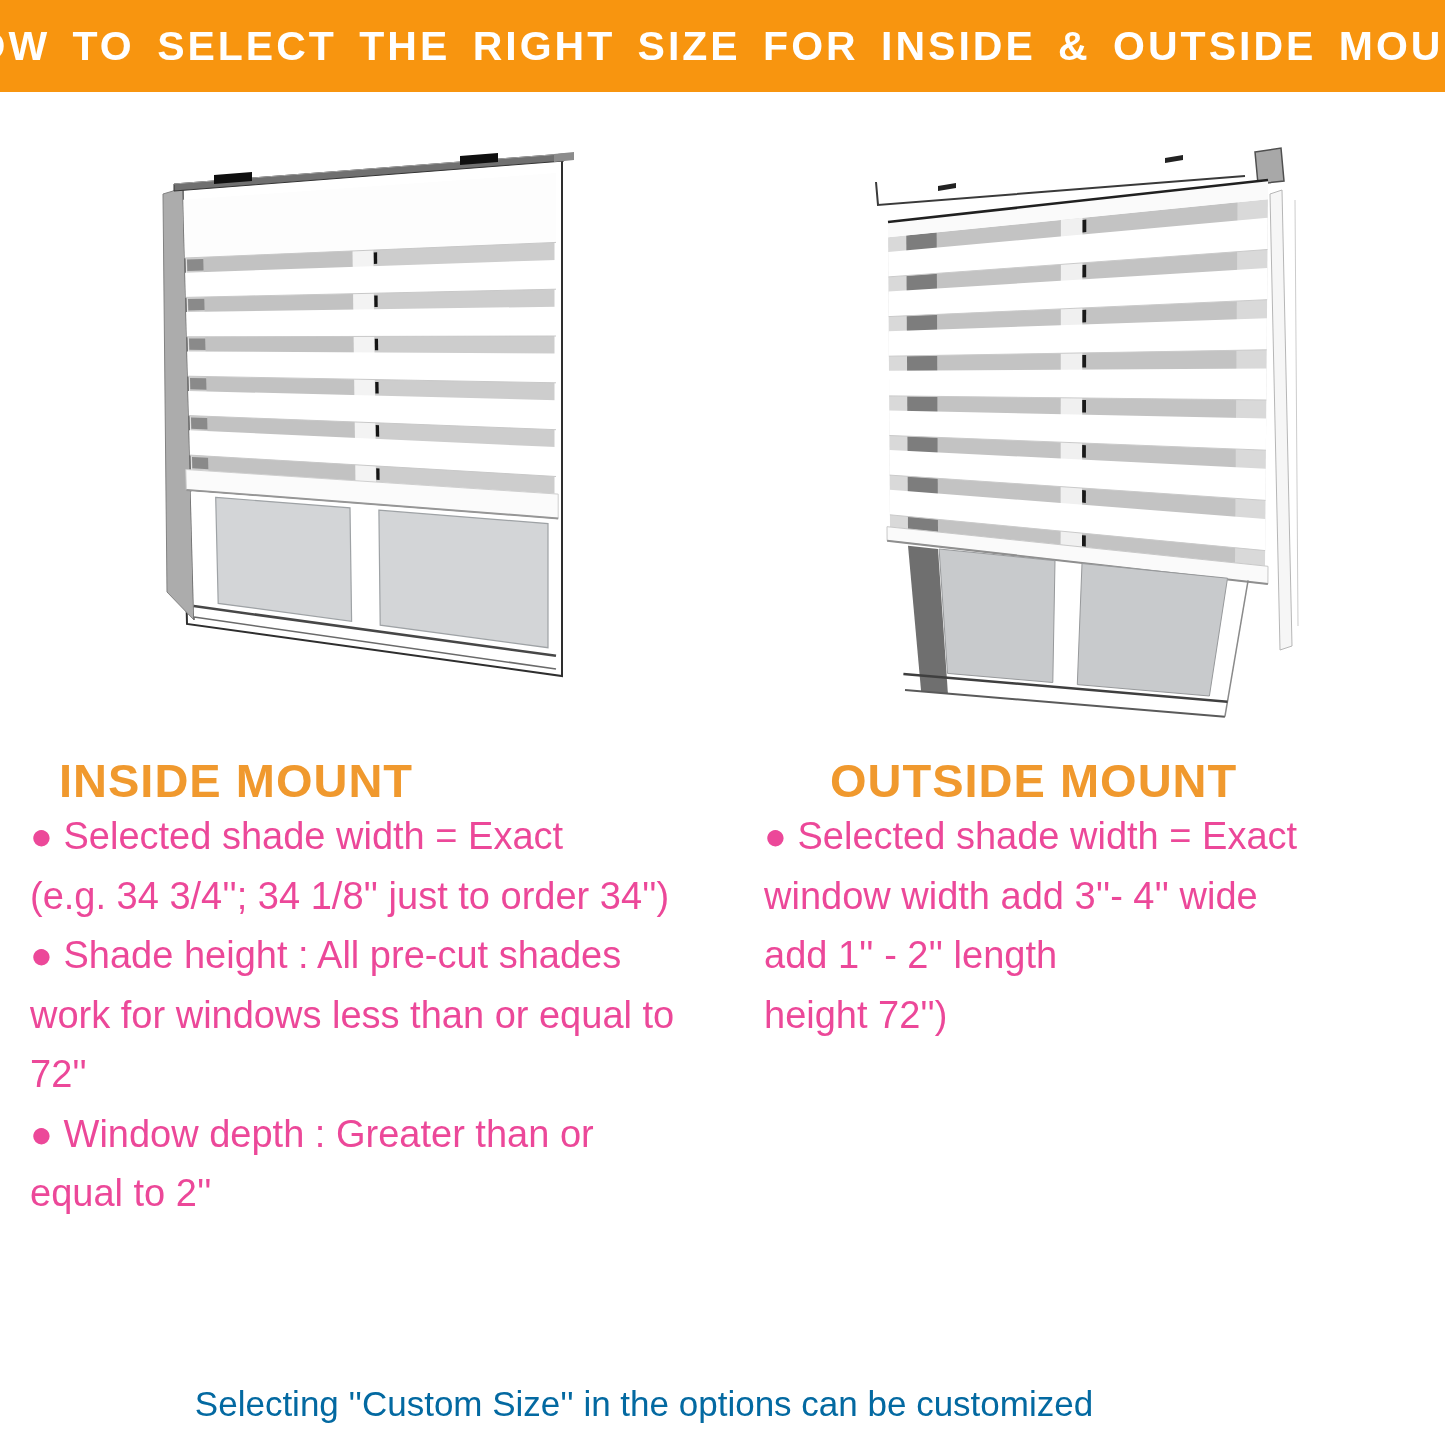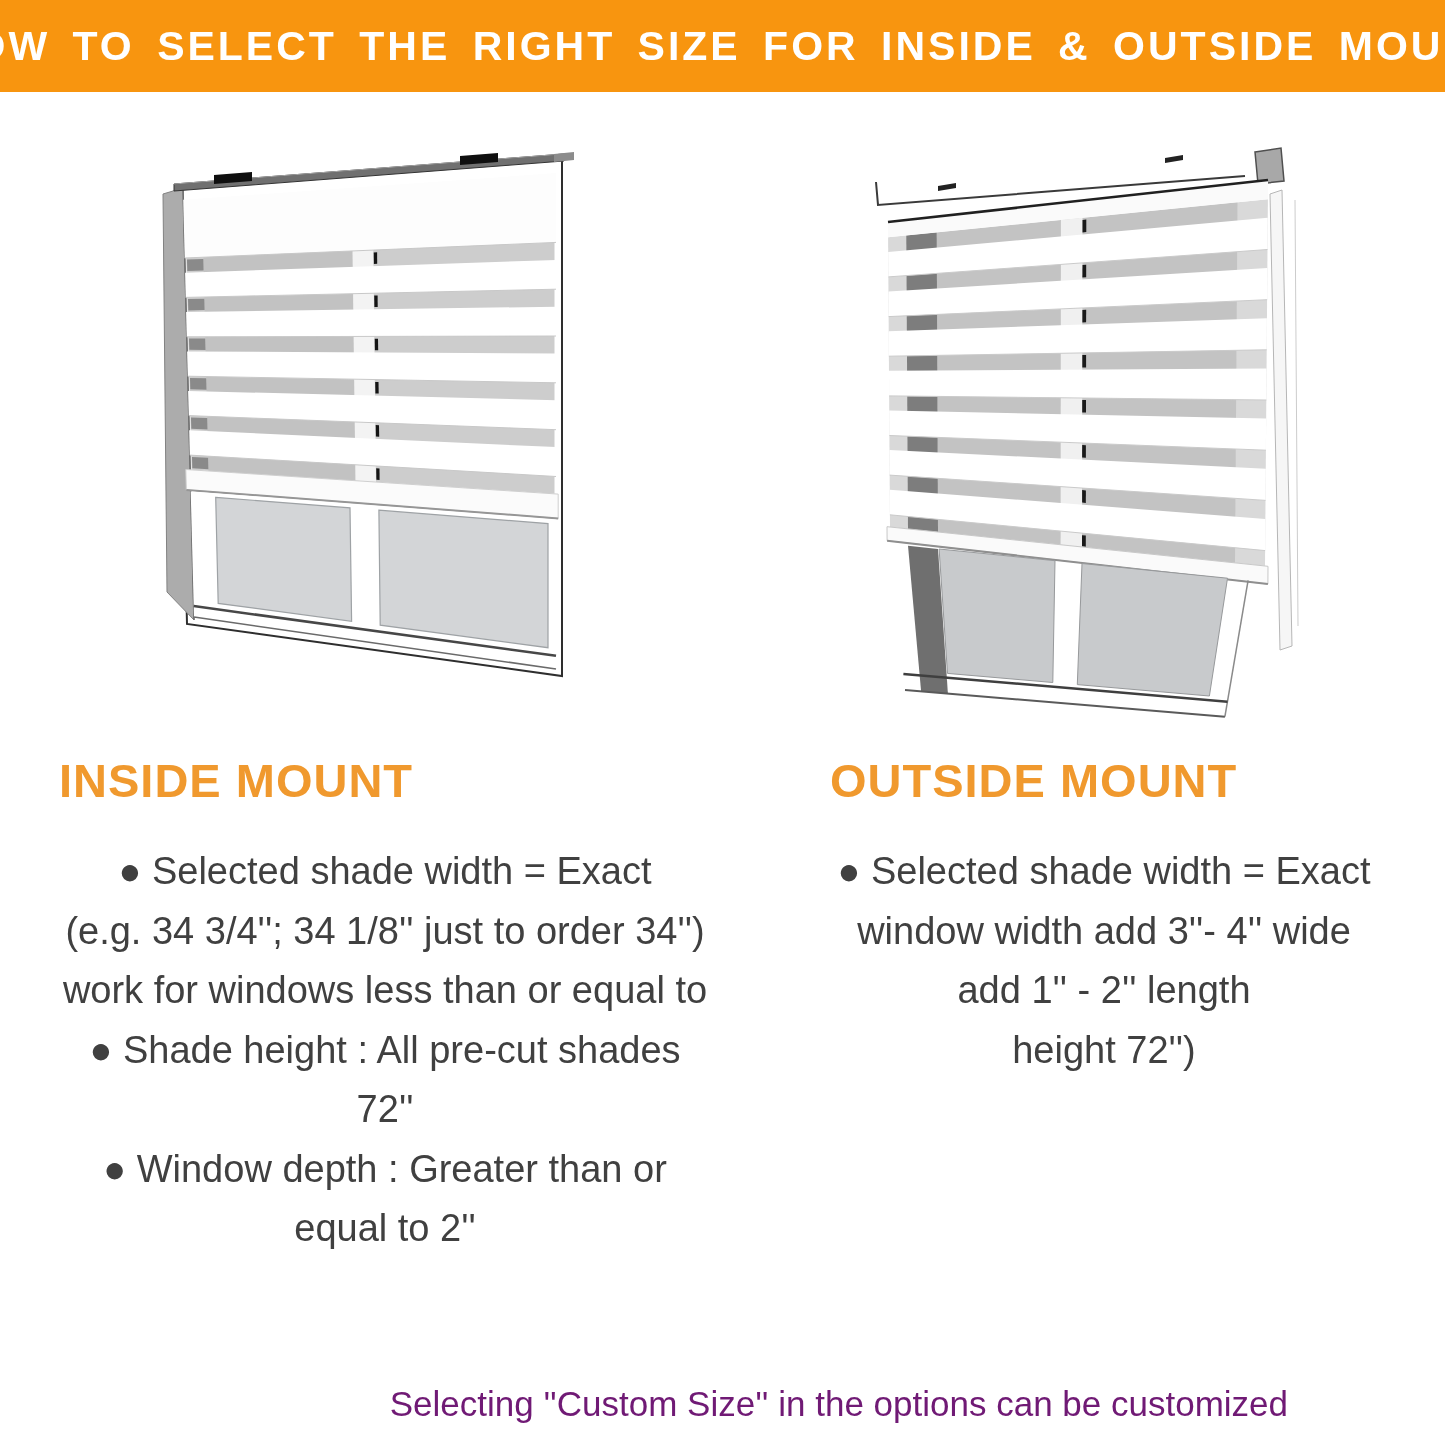--- a/index.html
+++ b/index.html
@@ -18,28 +18,28 @@
   .illustration{position:absolute;}
   #ill-inside{left:150px;top:140px;}
   #ill-outside{left:843px;top:126px;}
   .section-heading{
     position:absolute;top:753px;font-size:47px;font-weight:bold;
     color:#F0992E;letter-spacing:1px;white-space:nowrap;
   }
   #heading-inside{left:44px;margin-left:15px;}
   #heading-outside{left:830px;}
   .bullet-col{
-    position:absolute;top:842px;font-size:38px;color:#404040;
-    line-height:59.5px;white-space:nowrap;text-align:center;
+    position:absolute;top:807px;font-size:38px;color:#ec4899;
+    line-height:59.5px;white-space:nowrap;
   }
   #col-inside{left:30px;width:710px;}
   #col-outside{left:764px;width:680px;}
   .footer-note{
-    position:absolute;left:0;top:1384px;width:1288px;text-align:right;
-    font-size:35px;color:#701a75;white-space:nowrap;
+    position:absolute;left:0;top:1384px;width:1288px;text-align:center;
+    font-size:35px;color:#0369a1;white-space:nowrap;
   }
 </style>
 </head>
 <body>
 
 <div class="banner">
   <div class="banner-title">HOW TO SELECT THE RIGHT SIZE FOR INSIDE &amp; OUTSIDE MOUNT</div>
 </div>
 
 <svg id="ill-inside" class="illustration" width="430" height="560" viewBox="0 0 430 560">
@@ -131,22 +131,22 @@
     <line x1="60.4" y1="547.9" x2="384.5" y2="575.7" stroke="#3F3F3F" stroke-width="2.5"></line>
     <line x1="62.0" y1="564.0" x2="381.9" y2="590.7" stroke="#5A5A5A" stroke-width="2"></line>
   </svg>
 
 <div id="heading-inside" class="section-heading">INSIDE MOUNT</div>
 <div id="heading-outside" class="section-heading">OUTSIDE MOUNT</div>
 
 <div id="col-inside" class="bullet-col">
   <div>● Selected shade width = Exact</div>
   <div>(e.g. 34 3/4''; 34 1/8'' just to order 34'')</div>
+  <div>● Shade height : All pre-cut shades</div>
   <div>work for windows less than or equal to</div>
-  <div>● Shade height : All pre-cut shades</div>
   <div>72''</div>
   <div>● Window depth : Greater than or</div>
   <div>equal to 2''</div>
 </div>
 
 <div id="col-outside" class="bullet-col">
   <div>● Selected shade width = Exact</div>
   <div>window width add 3''- 4'' wide</div>
   <div>add 1'' - 2'' length</div>
   <div>height 72'')</div>

